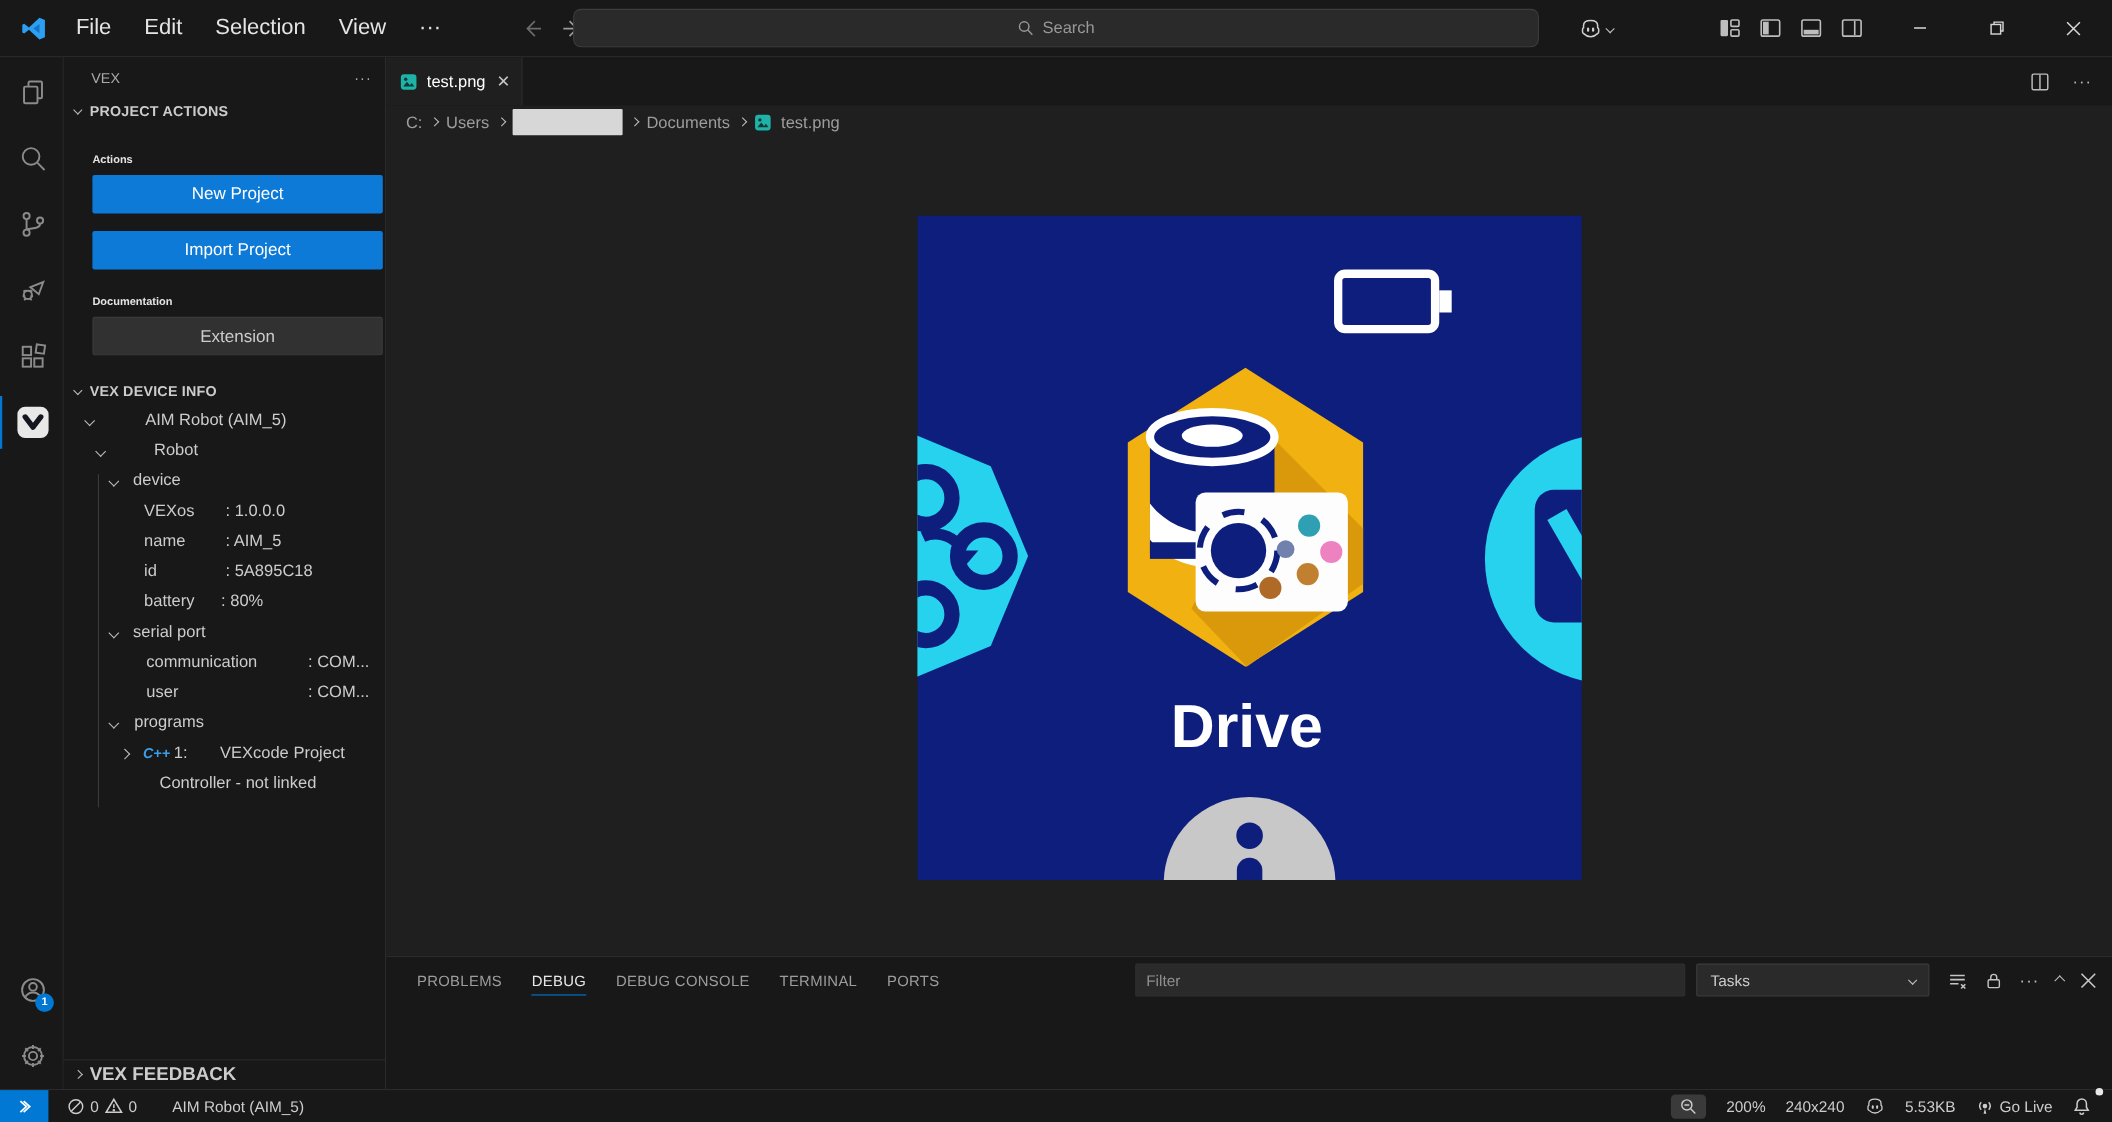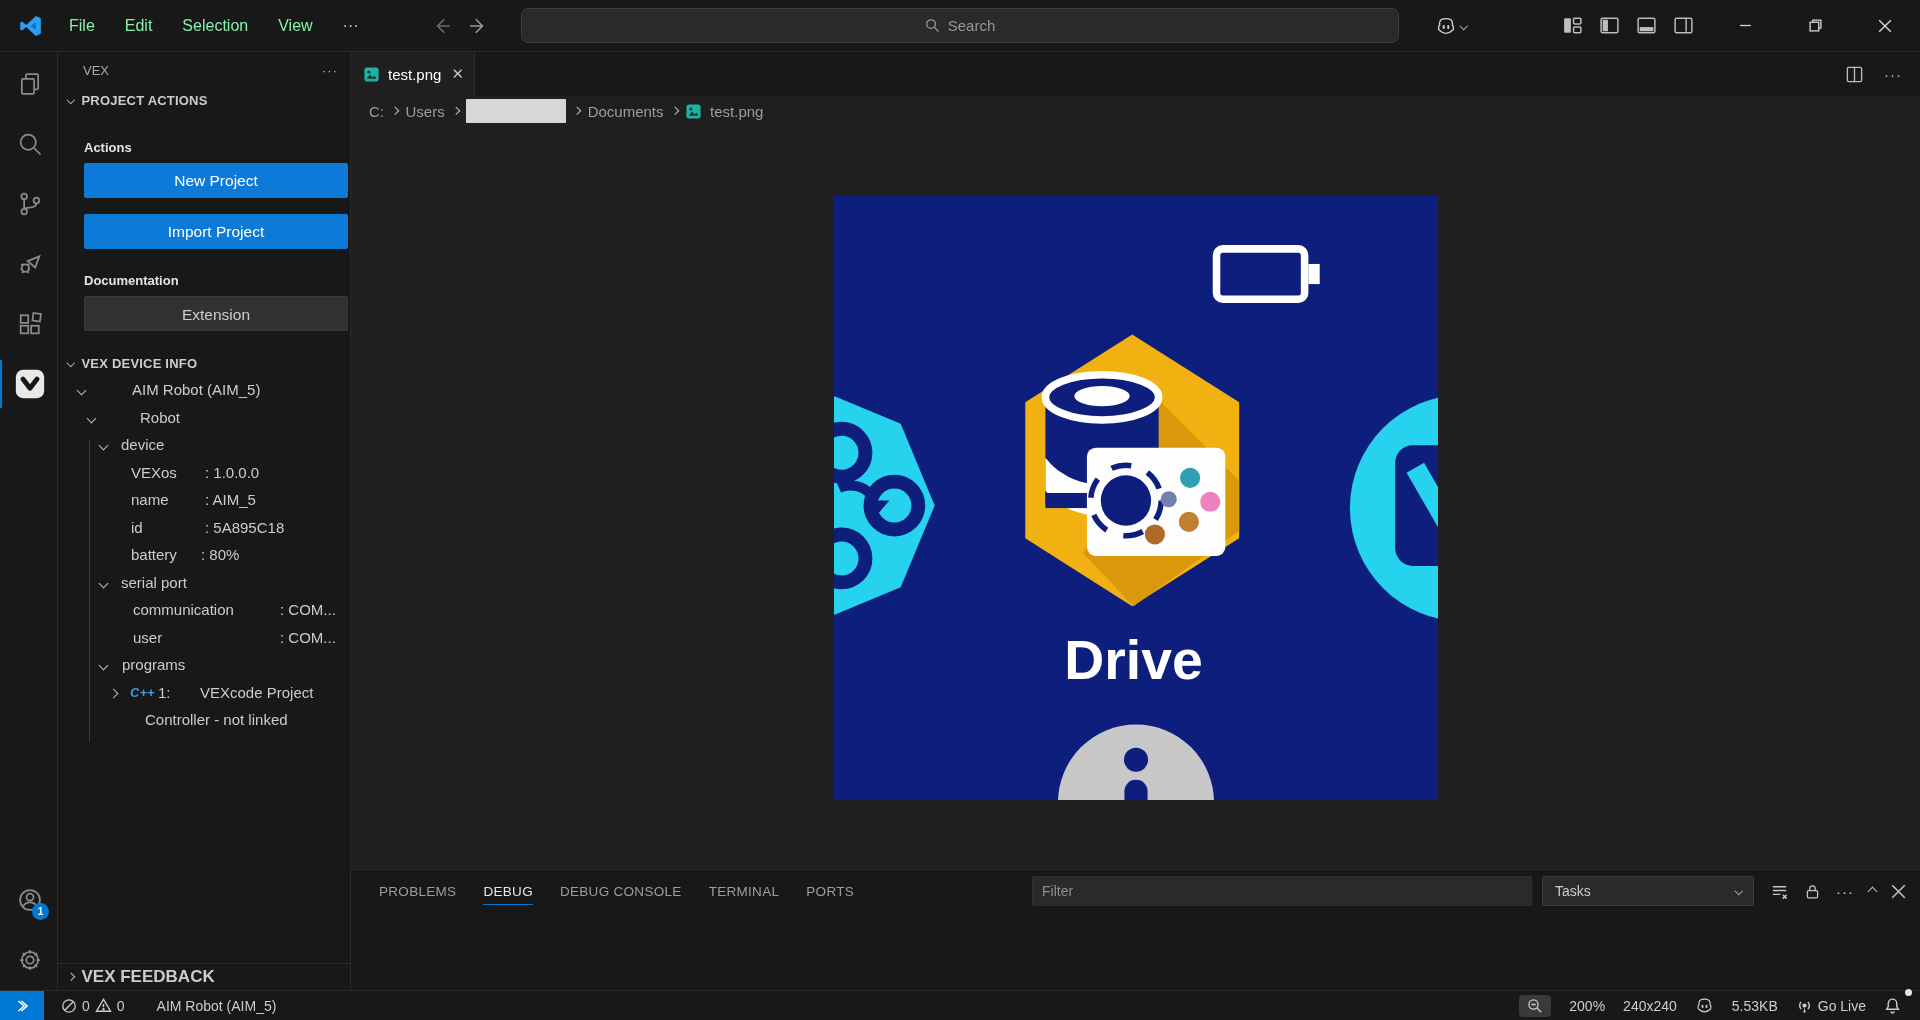--- a/index.html
+++ b/index.html
@@ -4,21 +4,21 @@
 <style>
   *{box-sizing:border-box;margin:0;padding:0}
   html,body{width:1920px;height:1020px;overflow:hidden}
   body{background:#1f1f1f;font-family:"Liberation Sans",sans-serif;color:#cccccc;font-size:15px;-webkit-font-smoothing:antialiased}
   svg{display:block}
 
   
   .titlebar{height:52px;background:#181818;border-bottom:1px solid #2b2b2b;display:flex;align-items:center;position:relative}
   .tb-logo{width:26px;height:26px;margin:0 14px 0 17px}
   .menus{display:flex;align-items:center;gap:6px}
-  .menu{padding:6px 12px;border-radius:6px;font-size:16px;color:#86efac;cursor:default}
+  .menu{padding:6px 12px;border-radius:6px;font-size:20px;color:#e5e5e5;cursor:default}
   .nav-arrows{display:flex;align-items:center;gap:18px;margin-left:62px}
   .nav-arrows .na{color:#9a9a9a}
   .nav-arrows .na.dim{color:#6a6a6a}
   .searchbox{position:absolute;left:50%;top:8px;transform:translateX(-50%);width:878px;height:35px;background:#2a2a2a;border:1px solid #3d3d3d;border-radius:7px;display:flex;align-items:center;justify-content:center;gap:8px;color:#989898;font-size:15px}
   .tb-right{margin-left:auto;display:flex;align-items:center;height:100%}
   .copilot{display:flex;align-items:center;gap:4px;color:#cfcfcf;margin-right:96px}
   .layouticons{display:flex;align-items:center;gap:16px;margin-right:16px;color:#bdbdbd}
   .winbtn{width:70px;height:52px;display:flex;align-items:center;justify-content:center;color:#d6d6d6}
 
   
@@ -30,21 +30,21 @@
   .ab-item.active{border-left-color:#0078d4;color:#e8e8e8}
   .ab-bottom{margin-top:auto}
   .badge{position:absolute;right:8px;bottom:4px;background:#0078d4;color:#fff;border-radius:50%;width:17px;height:17px;font-size:10px;display:flex;align-items:center;justify-content:center;font-weight:bold}
 
   
   .sidebar{width:293px;background:#181818;border-right:1px solid #2b2b2b;position:relative;display:flex;flex-direction:column}
   .sb-title{height:36px;display:flex;align-items:center;padding:0 12px 0 25px;font-size:13px;color:#a9a9a9}
   .sb-title .sp{flex:1}
   .section-hdr{height:24px;display:flex;align-items:center;gap:8px;padding-left:10px;font-weight:bold;font-size:13px;letter-spacing:.2px;color:#cccccc}
   .webview{padding:18px 0 10px 0}
-  .wv-label{margin:10px 0 8px 26px;font-weight:bold;font-size:13px;color:#e4e4e4}
+  .wv-label{margin:10px 0 8px 26px;font-weight:bold;font-size:10px;color:#e4e4e4}
   .btn{display:block;width:264px;margin:0 3px 16px 26px;height:35px;border:none;border-radius:2px;font-size:15.5px;font-family:inherit;text-align:center;line-height:35px}
   .btn.primary{background:#0e7ad8;color:#ffffff}
   .btn.secondary{background:#313131;color:#cccccc;border:1px solid #3a3a3a}
   .tree{position:relative;margin-top:2px}
   .trow{height:27.5px;position:relative}
   .trow .cv{position:absolute;top:10px}
   .trow .lbl{position:absolute;top:4px;white-space:nowrap;color:#cccccc}
   .trow .val{position:absolute;top:4px;white-space:nowrap;color:#cccccc}
   .guide{position:absolute;left:31px;width:1px;background:#3a3a3a}
   .cpp{position:absolute;top:5px;font-weight:bold;font-size:13px;color:#3b9eea;font-style:italic}

